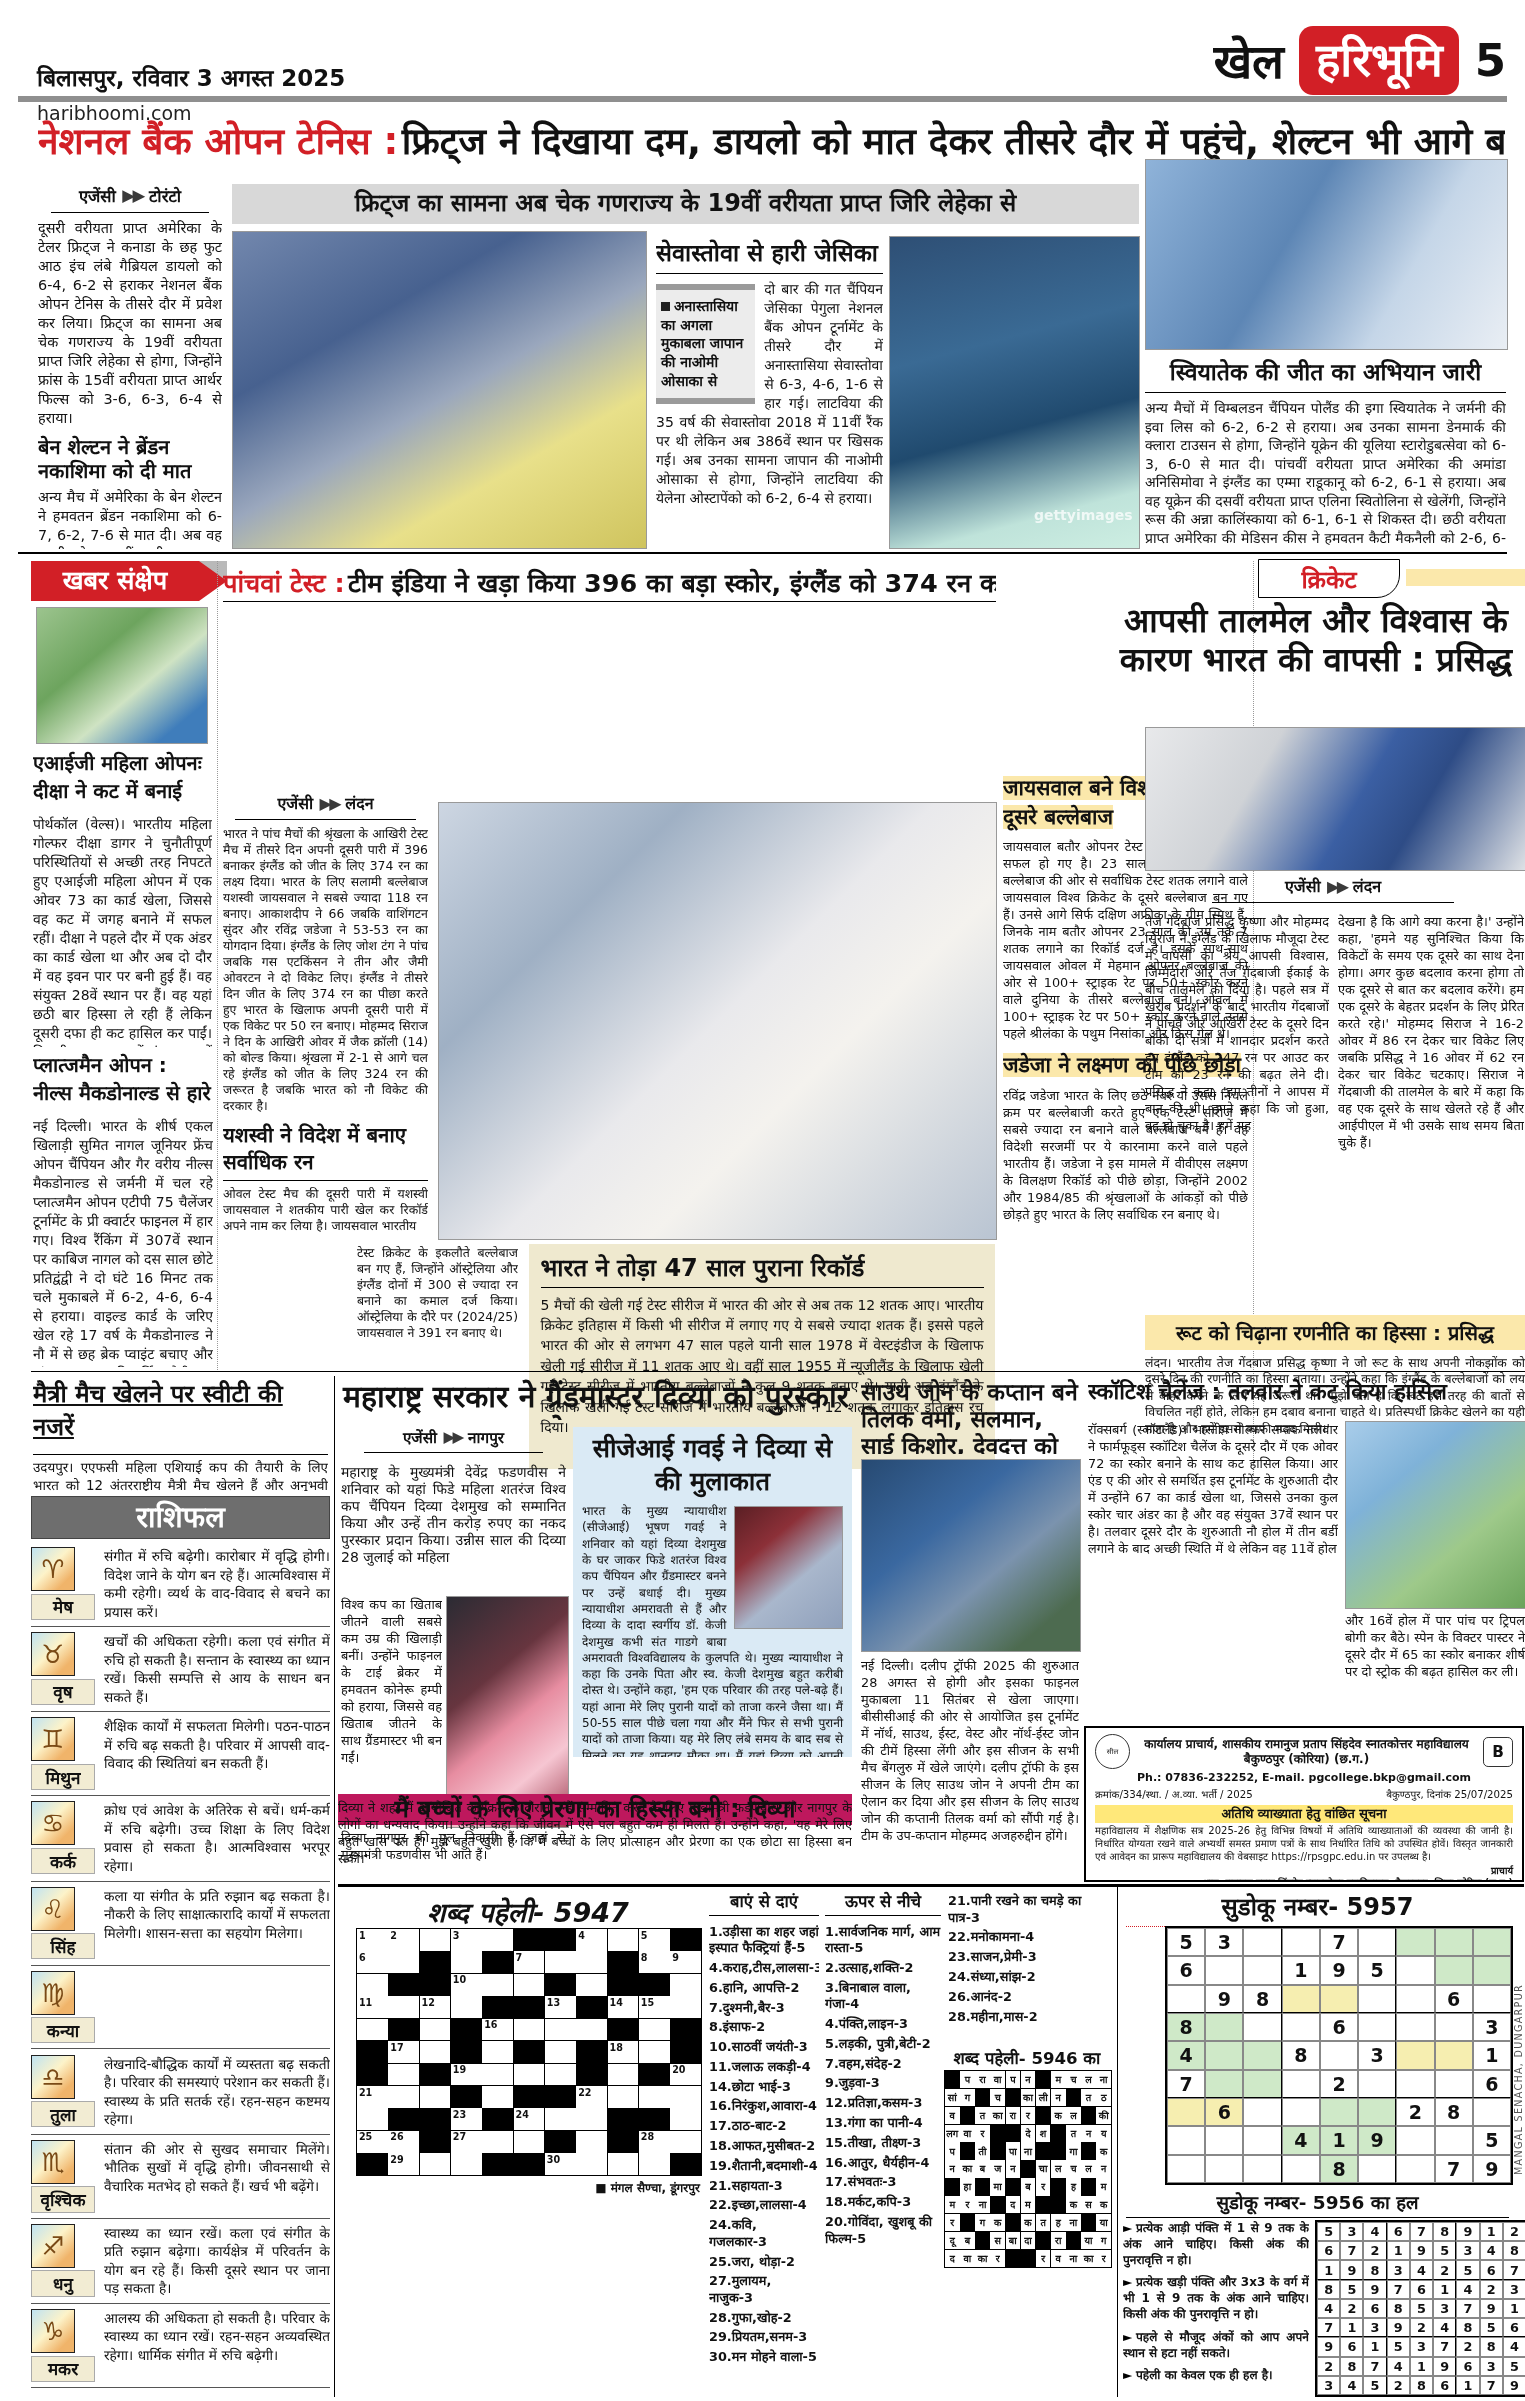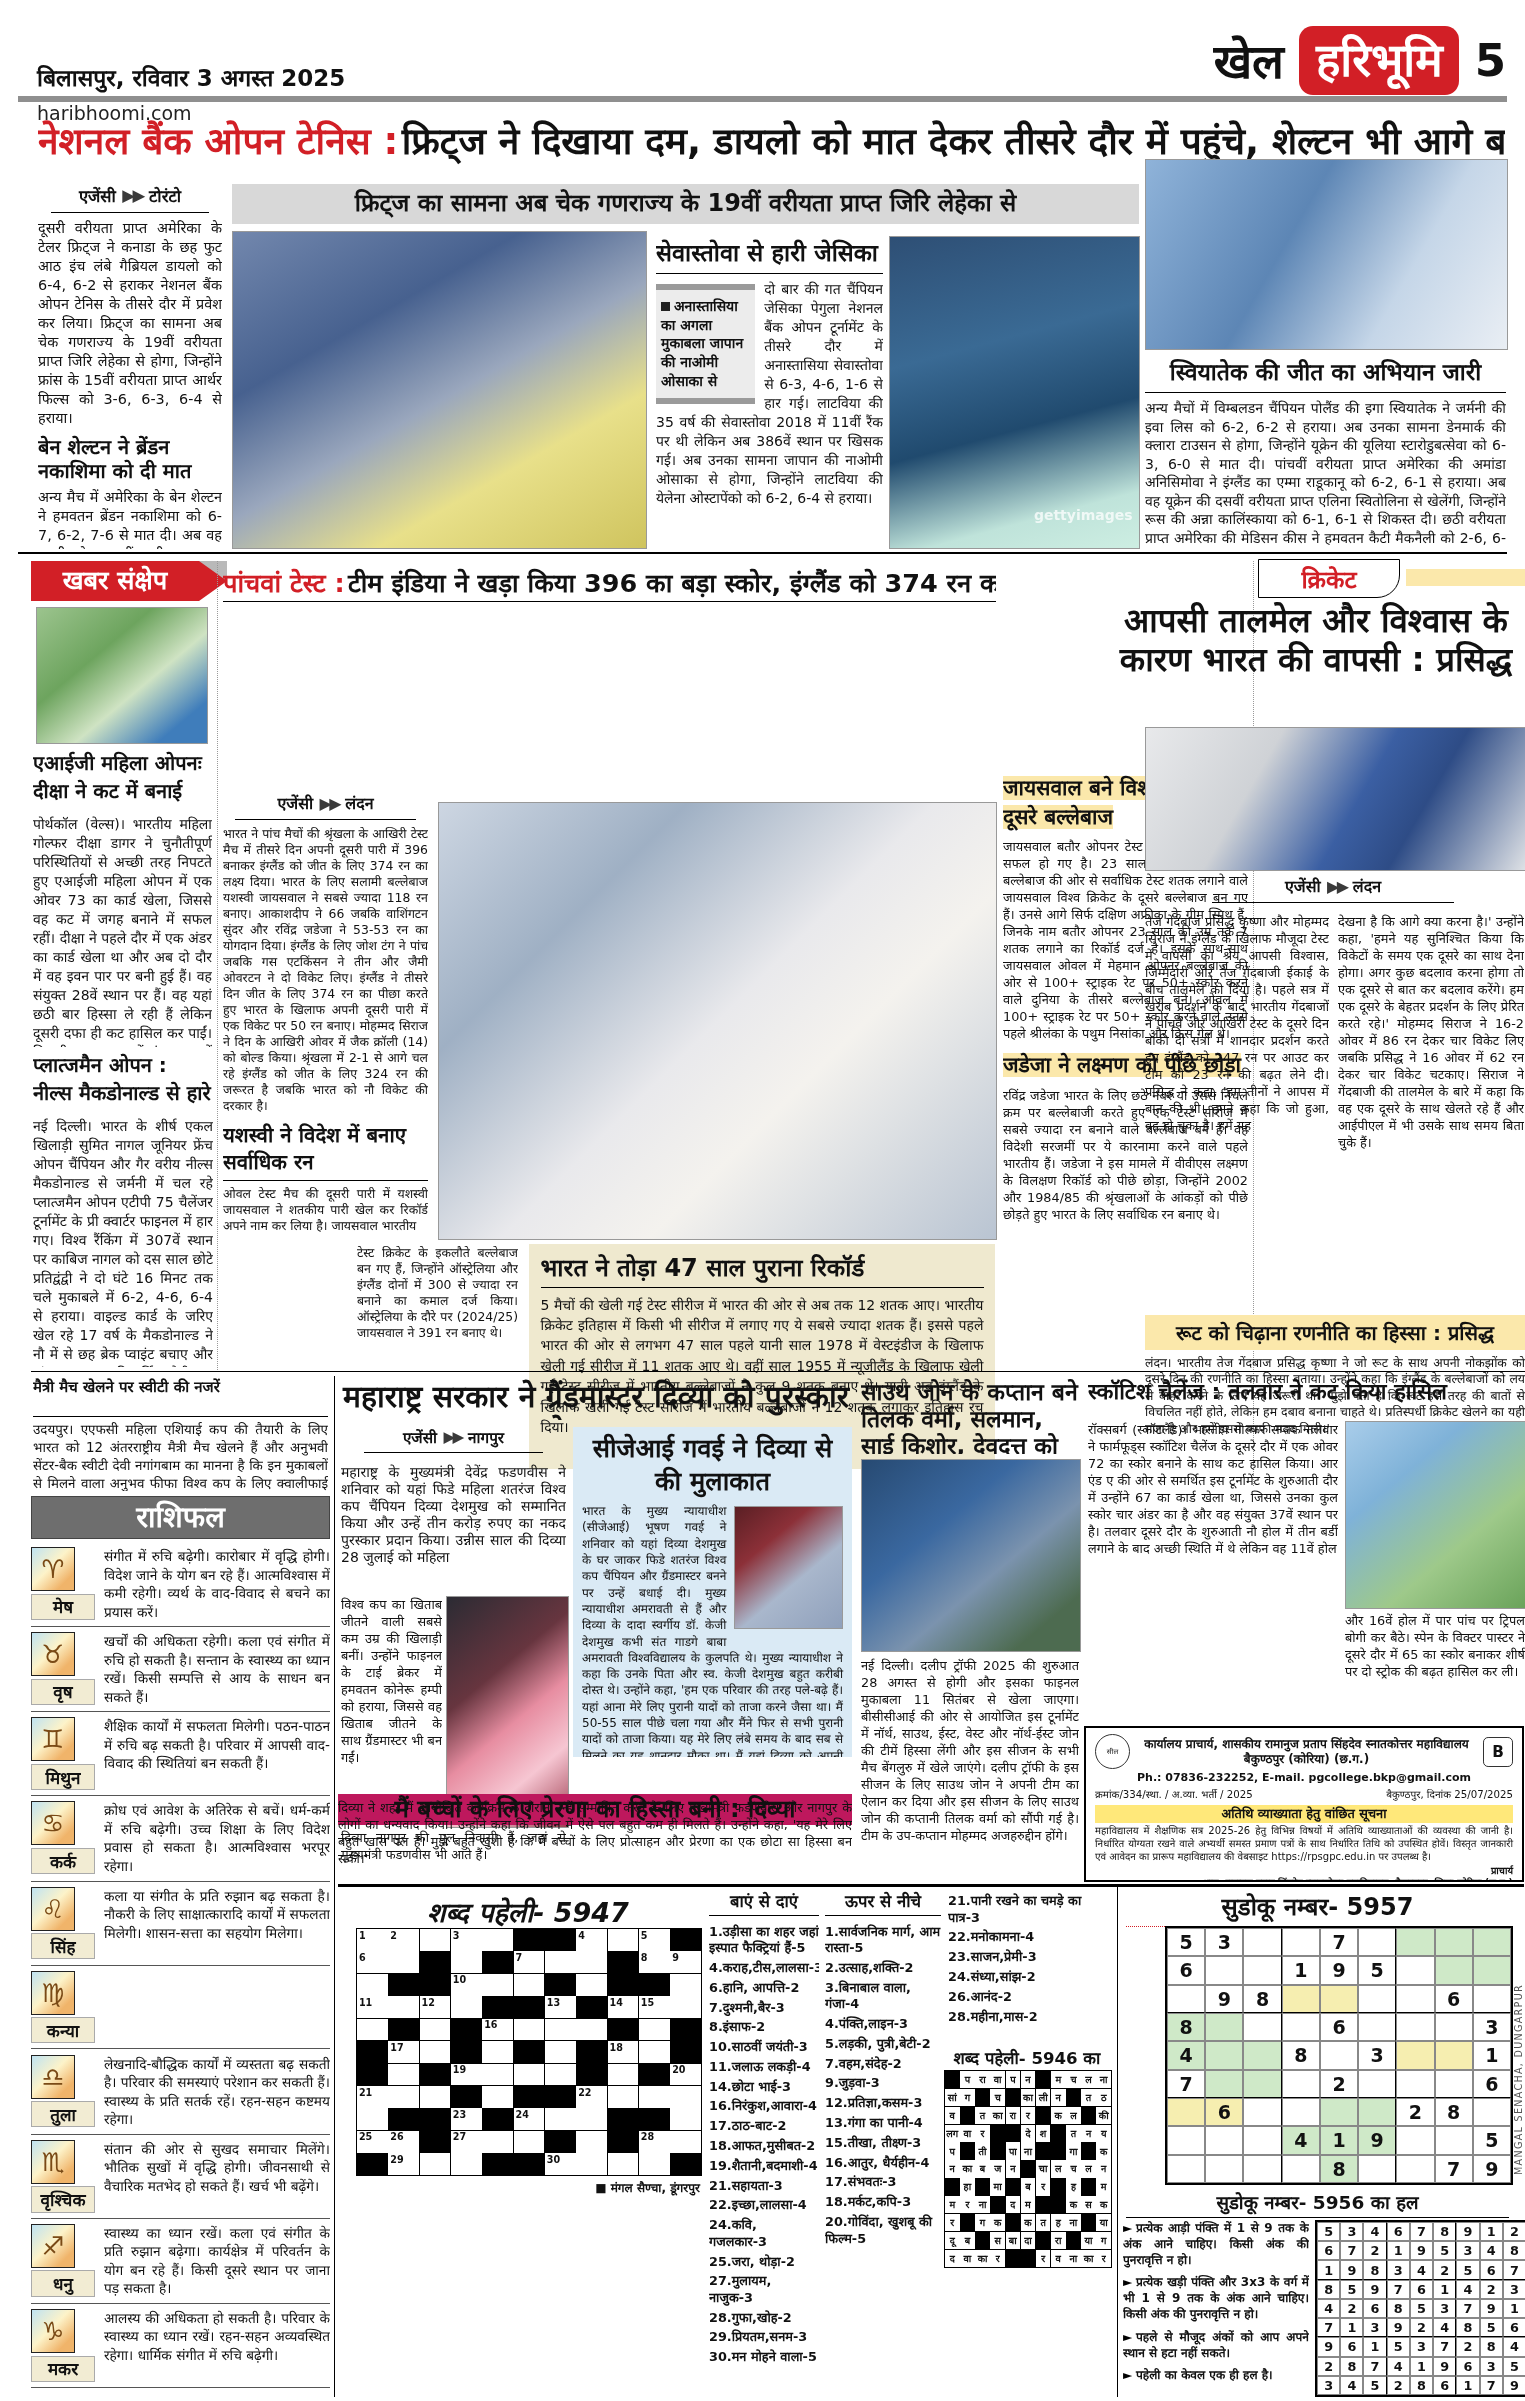--- a/index.html
+++ b/index.html
@@ -161,21 +161,21 @@
   <div class="abs jt clip" style="left:1145px;top:913px;width:184px;height:397px;font-size:12.8px;line-height:17px;">तेज गेंदबाज प्रसिद्ध कृष्णा और मोहम्मद सिराज ने इंग्लैंड के खिलाफ मौजूदा टेस्ट में वापसी का श्रेय आपसी विश्वास, जिम्मेदारी और तेज गेंदबाजी ईकाई के बीच तालमेल को दिया है। पहले सत्र में खराब प्रदर्शन के बाद भारतीय गेंदबाजों ने पांचवें और आखिरी टेस्ट के दूसरे दिन बाकी दो सत्रों में शानदार प्रदर्शन करते हुए इंग्लैंड को 247 रन पर आउट कर टीम को 23 रन की बढ़त लेने दी। प्रसिद्ध ने कहा, 'हम तीनों ने आपस में बात की थी। हमने कहा कि जो हुआ, वह हो चुका है। हमें यह</div>
   <div class="abs jt clip" style="left:1338px;top:913px;width:186px;height:397px;font-size:12.8px;line-height:17px;">देखना है कि आगे क्या करना है।' उन्होंने कहा, 'हमने यह सुनिश्चित किया कि विकेटों के समय एक दूसरे का साथ देना होगा। अगर कुछ बदलाव करना होगा तो एक दूसरे से बात कर बदलाव करेंगे। हम एक दूसरे के बेहतर प्रदर्शन के लिए प्रेरित करते रहे।' मोहम्मद सिराज ने 16-2 ओवर में 86 रन देकर चार विकेट लिए जबकि प्रसिद्ध ने 16 ओवर में 62 रन देकर चार विकेट चटकाए। सिराज ने गेंदबाजी की तालमेल के बारे में कहा कि वह एक दूसरे के साथ खेलते रहे हैं और आईपीएल में भी उसके साथ समय बिता चुके हैं।</div>
   <div class="abs clip" style="left:1145px;top:1315px;width:380px;height:170px;">
     <div class="bold ctr" style="font-size:20px;background:#fbe8ab;padding:3.8px 2.6px;margin-bottom:5.1px;">रूट को चिढ़ाना रणनीति का हिस्सा : प्रसिद्ध</div>
     <div class="jt" style="font-size:12.4px;line-height:16.6px;">लंदन। भारतीय तेज गेंदबाज प्रसिद्ध कृष्णा ने जो रूट के साथ अपनी नोकझोंक को दूसरे दिन की रणनीति का हिस्सा बताया। उन्होंने कहा कि इंग्लैंड के बल्लेबाजों को लय से बाहर करने के लिए यह जरूरी था। 'मुझे पता है कि रूट इस तरह की बातों से विचलित नहीं होते, लेकिन हम दबाव बनाना चाहते थे। प्रतिस्पर्धी क्रिकेट खेलने का यही मजा है और हमें इससे काफी मदद मिली।'</div>
   </div>
 
   <div class="rule" style="left:31px;top:1371px;width:1494px;height:1.3px;"></div>
 
   <div class="abs clip" style="left:33px;top:1376px;width:295px;height:115px;">
-    <div class="bold" style="font-size:15px;border-bottom:1.9px solid #000;padding-bottom:20px;margin-bottom:3.8px;">मैत्री मैच खेलने पर स्वीटी की नजरें</div>
+    <div class="bold" style="font-size:24px;border-bottom:1.9px solid #000;padding-bottom:12px;margin-bottom:3.8px;text-decoration:underline;">मैत्री मैच खेलने पर स्वीटी की नजरें</div>
     <div class="jt" style="font-size:13.4px;line-height:18px;">उदयपुर। एएफसी महिला एशियाई कप की तैयारी के लिए भारत को 12 अंतरराष्ट्रीय मैत्री मैच खेलने हैं और अनुभवी सेंटर-बैक स्वीटी देवी नगांगबाम का मानना है कि इन मुकाबलों से मिलने वाला अनुभव फीफा विश्व कप के लिए क्वालीफाई करने के उनके सपने को मजबूत करेगा।</div>
   </div>
 
   <div class="abs ctr bold" style="left:31px;top:1496px;width:297px;height:41px;background:#6e6e6e;color:#fff;font-size:29px;line-height:40px;border:1.9px solid #444;">राशिफल</div>
   <div class="abs clip" id="rashifal-list" style="left:31px;top:1542px;width:299px;height:848px;">
       <div class="zrow">
         <div class="zleft">
           <div class="zicon">♈</div>
           <div class="zname">मेष</div>
         </div>

